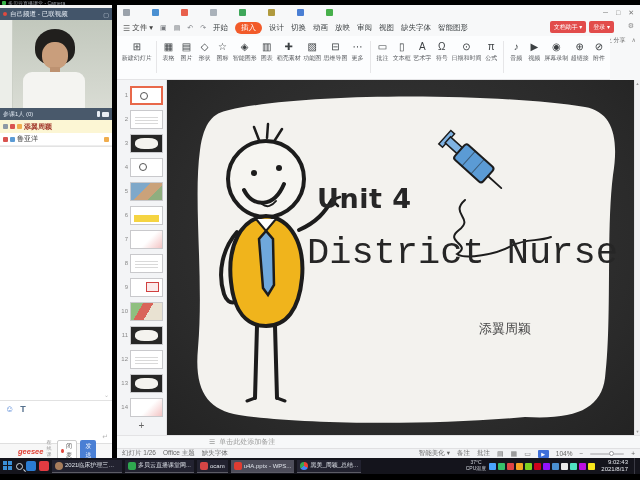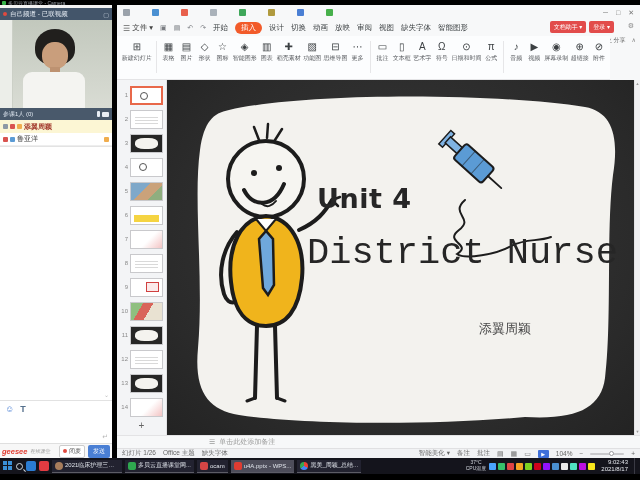--- a/index.html
+++ b/index.html
@@ -39,21 +39,21 @@
   .mrsp{flex:1}
   .chat{position:absolute;left:0;top:141px;right:0;height:254px;background:#fff;border-top:1px solid #e3e3e3}
   .chev{position:absolute;right:3px;bottom:2px;font-size:6px;color:#bbb}
   .ctools{position:absolute;left:0;top:395px;right:0;height:16px;background:#fff;border-top:1px solid #e2e2e2;
           display:flex;align-items:center;gap:6px;padding:0 5px}
   .emoji{color:#4a7fd4;font-size:9px}
   .ttool{color:#55708c;font-size:9px;font-weight:bold}
   .cinput{position:absolute;left:0;top:411px;right:0;height:27px;background:#fff}
   .enterhint{position:absolute;right:4px;bottom:2px;color:#b8b8b8;font-size:7px}
   .cfooter{position:absolute;left:0;top:438px;right:0;height:15px;background:#f7f7f7;border-top:1px solid #dfdfdf;
-           display:flex;align-items:center;gap:3px;padding:0 2px}
+           display:flex;align-items:center;gap:3px;padding:0 18px}
   .glogo{color:#e0392e;font-weight:bold;font-style:italic;font-size:7.5px}
   .glogo-sub{color:#999;font-size:5px}
   .cfsp{flex:1}
   .mutebtn{display:flex;align-items:center;gap:2px;border:1px solid #ccc;background:#fff;border-radius:2px;
            font-size:6px;color:#555;padding:1px 3px}
   .mutedot{width:4px;height:4px;border-radius:50%;background:#e04a3f}
   .sendbtn{background:#4a7fd4;color:#fff;font-size:6px;border-radius:2px;padding:2px 5px}
 
   
   #wps{left:117px;top:5px;width:523px;height:453px;background:#f7f8f9;overflow:hidden}

